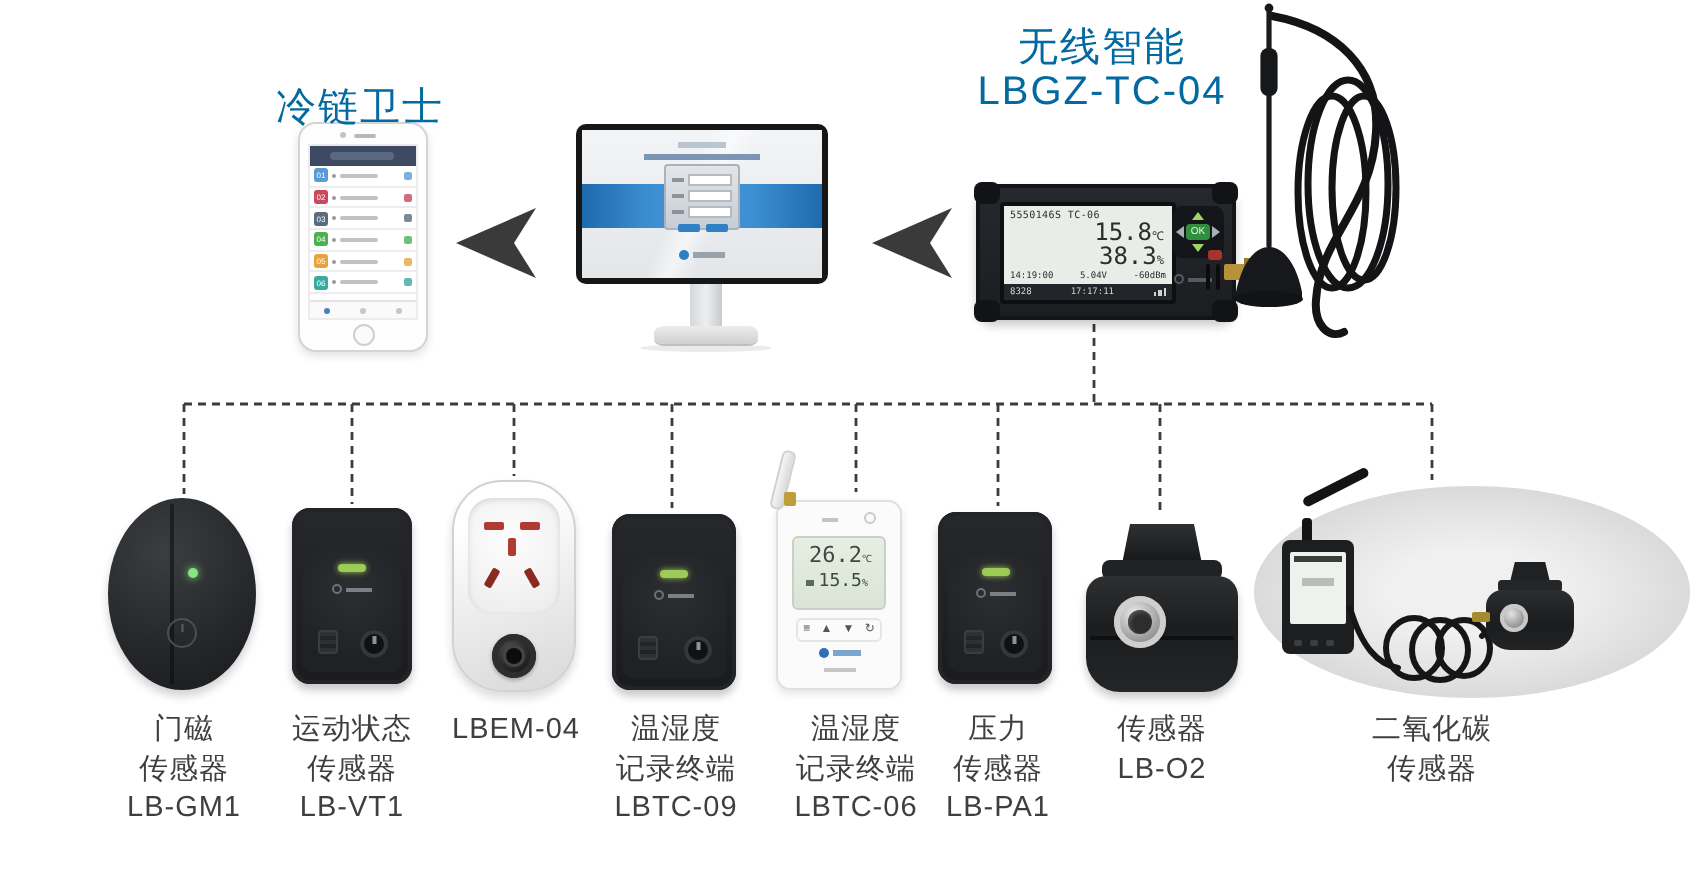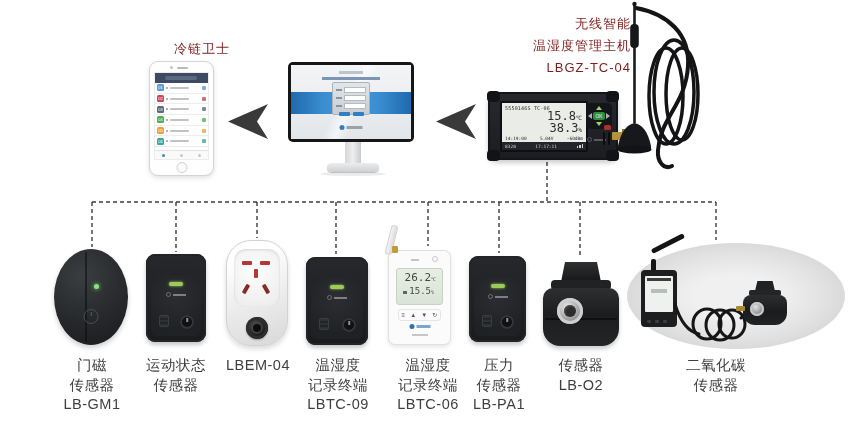--- a/index.html
+++ b/index.html
@@ -1,21 +1,21 @@
 <!DOCTYPE html>
 <html><head>
 <meta charset="utf-8">
 <style>
   html,body{margin:0;padding:0;background:#fff;}
   .canvas{position:relative;width:850px;height:440px;background:#fff;overflow:hidden;
           font-family:"Liberation Sans","DejaVu Sans",sans-serif;}
   
   .overlay{position:absolute;left:0;top:0;width:850px;height:440px;z-index:1;pointer-events:none;}
   
-  .topcap{position:absolute;color:#7f1d1d;font-size:13px;text-align:right;letter-spacing:1px;z-index:3;}
+  .topcap{position:absolute;color:#0369a1;font-size:20px;text-align:center;letter-spacing:1px;z-index:3;}
   .cap-phone{left:130px;top:40px;width:100px;}
   .cap-mon{left:301px;top:40px;width:100px;}
   .cap-host{left:471px;top:13px;width:160px;line-height:22px;}
   
   .phone{position:absolute;left:149px;top:61px;width:63px;height:113px;background:#fefefe;
          border:1.5px solid #d4d4d4;border-radius:9px;box-shadow:0 2px 5px rgba(0,0,0,.12);z-index:2;}
   .ph-cam{position:absolute;left:20px;top:4px;width:3px;height:3px;border-radius:50%;background:#c2c5c8;}
   .ph-sp{position:absolute;left:27px;top:4.5px;width:11px;height:2.5px;border-radius:2px;background:#b7babd;}
   .ph-screen{position:absolute;left:4px;right:4px;top:10px;bottom:15px;border:1px solid #ececec;background:#fff;overflow:hidden;}
   .ph-head{height:10px;background:#3e4a62;position:relative;}
@@ -205,21 +205,20 @@
       <path d="M580,202 V258"></path>
       <path d="M716,202 V240"></path>
     </g>
     <polygon points="228,121.5 268,104 257,121.5 268,139" fill="#3a3a3a"></polygon>
     <polygon points="436,121.5 476,104 465,121.5 476,139" fill="#3a3a3a"></polygon>
   </svg>
 
   <div class="topcap cap-phone">冷链卫士</div>
   <div class="topcap cap-host">
     <div>无线智能</div>
-    <div>温湿度管理主机</div>
     <div>LBGZ-TC-04</div>
   </div>
 
   <div class="phone">
     <div class="ph-cam"></div>
     <div class="ph-sp"></div>
     <div class="ph-screen">
       <div class="ph-head"></div>
       <div class="ph-row">
         <span class="ph-badge" style="background: rgb(91, 155, 213);">01</span>
@@ -475,20 +474,21 @@
   </div>
 
   <div class="caption c1">
     <div>门磁</div>
     <div>传感器</div>
     <div>LB-GM1</div>
   </div>
   <div class="caption c2">
     <div>运动状态</div>
     <div>传感器</div>
+    <div>LB-VT1</div>
   </div>
   <div class="caption c3">
     <div>LBEM-04</div>
   </div>
   <div class="caption c4">
     <div>温湿度</div>
     <div>记录终端</div>
     <div>LBTC-09</div>
   </div>
   <div class="caption c5">

